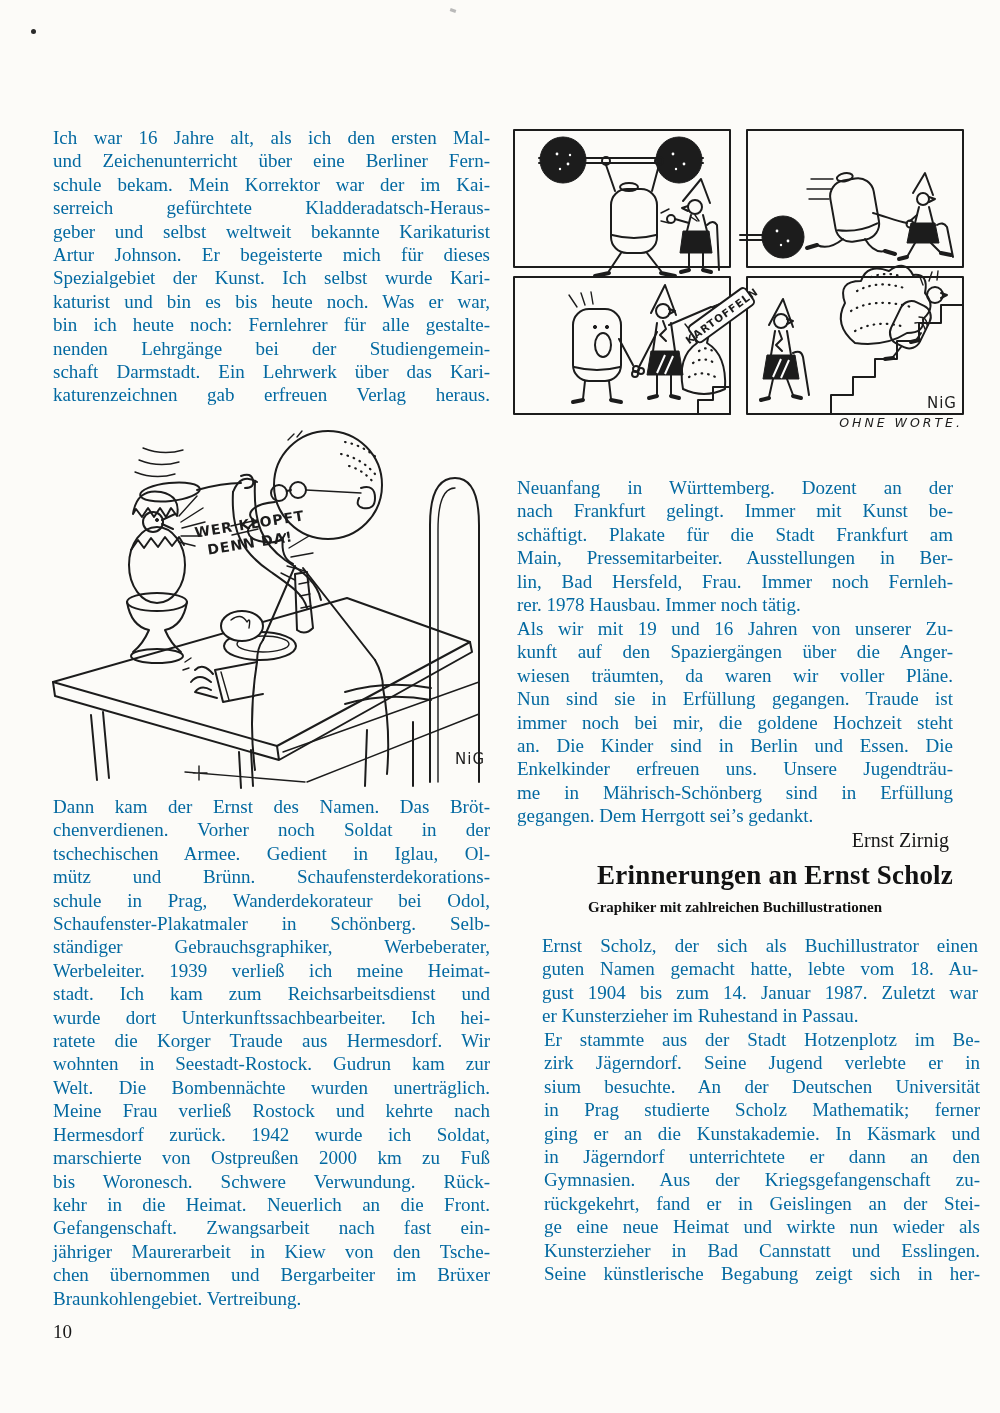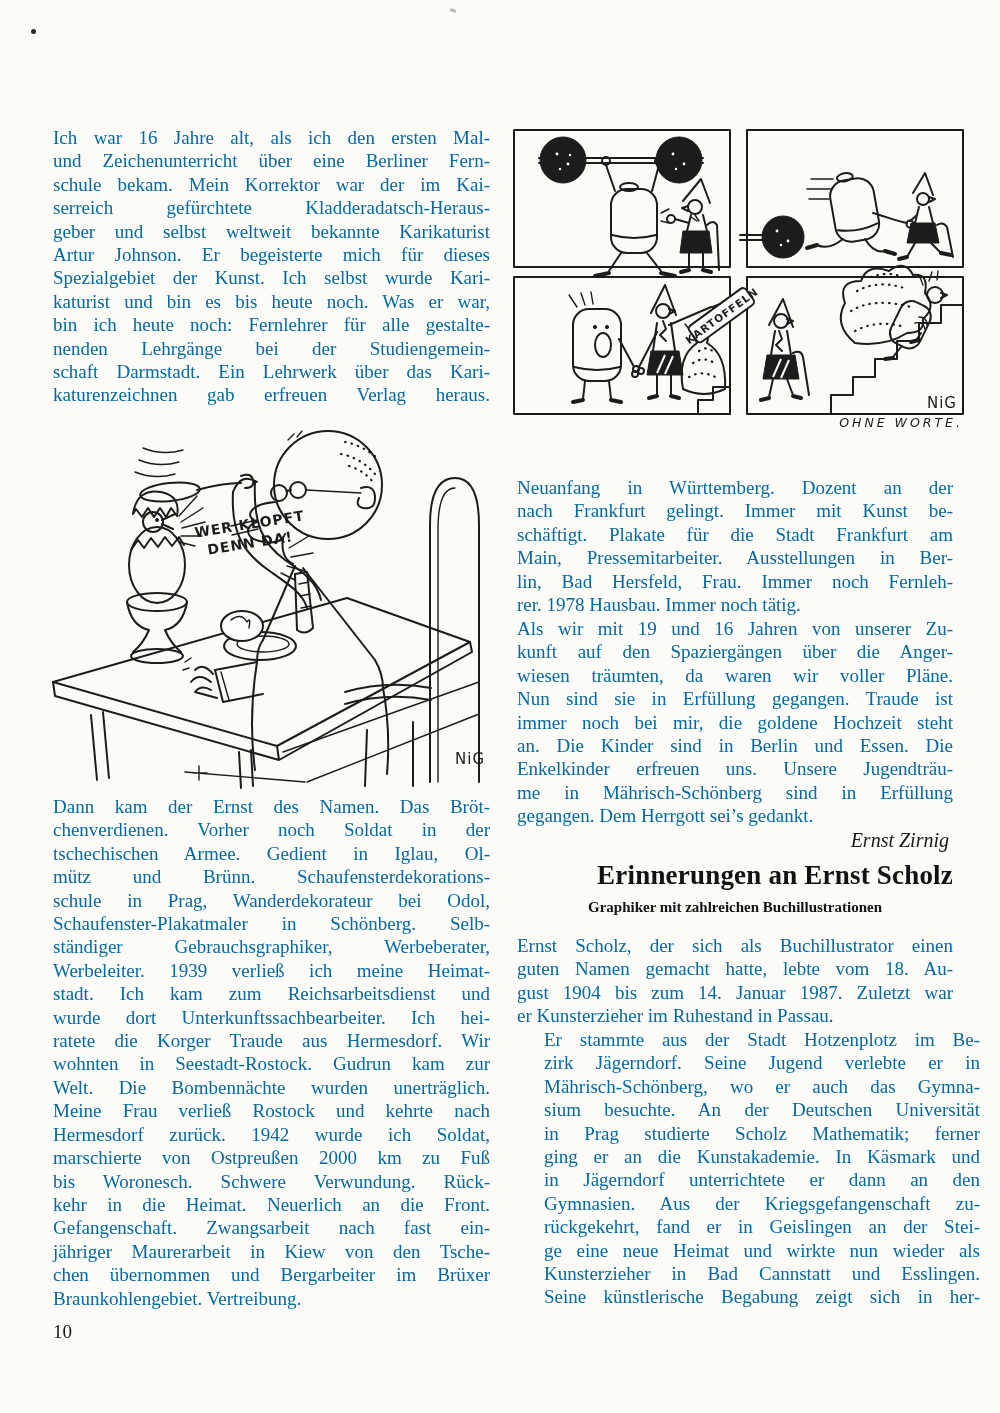--- a/index.html
+++ b/index.html
@@ -13,24 +13,24 @@
   
   .para{position:absolute;font-size:19px;line-height:23.4px;color:#0369a1;}
   .tline{text-align:justify;text-align-last:justify;white-space:nowrap;}
   .tline-end{text-align-last:left;}
   .col-l{left:53px;width:437px;}
   .col-r{left:517px;width:436px;}
   .intro{top:126px;}
   .life{top:795px;}
   .p-wuert{top:476px;}
   .p-plans{top:617px;}
-  .p-scholz1{top:934px;}
+  .p-scholz1{top:934px;margin-left:25px;}
   .p-scholz2{top:1028px;margin-left:27px;}
 
-  .sig{position:absolute;left:517px;top:829px;width:432px;text-align:right;font-style:italic;font-size:20px;color:#171717;}
+  .sig{position:absolute;left:517px;top:829px;width:432px;text-align:right;font-size:20px;color:#171717;}
   .heading{position:absolute;left:517px;top:860px;width:436px;margin:0;text-align:right;font-size:27px;font-weight:bold;letter-spacing:.2px;color:#121212;}
   .subheading{position:absolute;left:517px;top:899px;width:436px;margin:0;text-align:center;font-size:15px;font-weight:bold;color:#121212;}
   .pagenum{position:absolute;left:53px;top:1321px;font-size:19px;color:#171717;}
 
   
   .strip{position:absolute;left:511px;top:127px;width:455px;height:302px;}
   .egg{position:absolute;left:45px;top:430px;width:442px;height:362px;}
   svg .ln{stroke:#1c1c1c;stroke-width:2;fill:none;stroke-linecap:round;stroke-linejoin:round;}
   svg .thin{stroke-width:1.4;}
   svg .thick{stroke-width:4;}
@@ -375,21 +375,20 @@
   <h2 class="subheading">Graphiker mit zahlreichen Buchillustrationen</h2>
   <section class="para col-r p-scholz1">
       <div class="tline">Ernst Scholz, der sich als Buchillustrator einen</div>
       <div class="tline">guten Namen gemacht hatte, lebte vom 18. Au-</div>
       <div class="tline">gust 1904 bis zum 14. Januar 1987. Zuletzt war</div>
       <div class="tline tline-end">er Kunsterzieher im Ruhestand in Passau.</div>
     </section>
   <section class="para col-r p-scholz2">
       <div class="tline">Er stammte aus der Stadt Hotzenplotz im Be-</div>
       <div class="tline">zirk Jägerndorf. Seine Jugend verlebte er in</div>
-      <div class="tline">Mährisch-Schönberg, wo er auch das Gymna-</div>
       <div class="tline">sium besuchte. An der Deutschen Universität</div>
       <div class="tline">in Prag studierte Scholz Mathematik; ferner</div>
       <div class="tline">ging er an die Kunstakademie. In Käsmark und</div>
       <div class="tline">in Jägerndorf unterrichtete er dann an den</div>
       <div class="tline">Gymnasien. Aus der Kriegsgefangenschaft zu-</div>
       <div class="tline">rückgekehrt, fand er in Geislingen an der Stei-</div>
       <div class="tline">ge eine neue Heimat und wirkte nun wieder als</div>
       <div class="tline">Kunsterzieher in Bad Cannstatt und Esslingen.</div>
       <div class="tline">Seine künstlerische Begabung zeigt sich in her-</div>
     </section>

